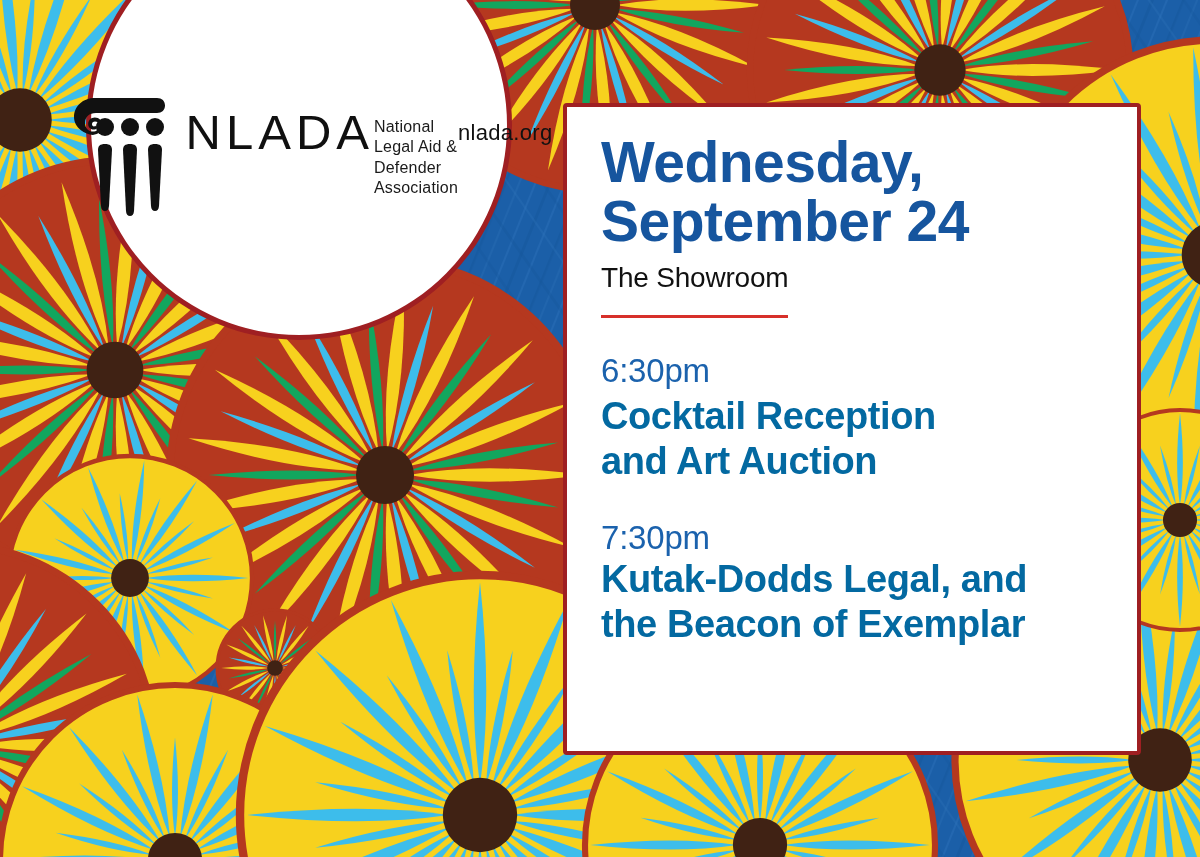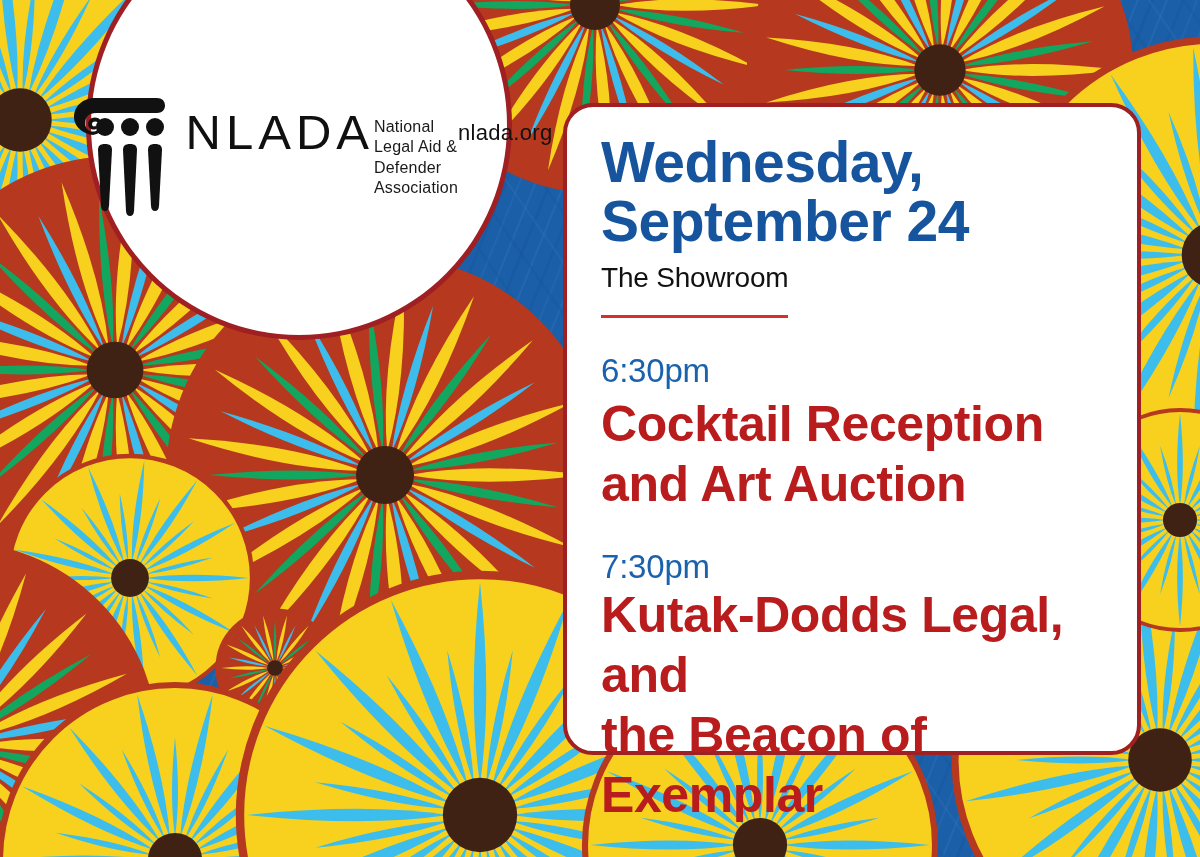--- a/index.html
+++ b/index.html
@@ -32,40 +32,40 @@
     font-size:16px;color:#1a1a1a;line-height:1.28;margin-top:9px;
     letter-spacing:.2px;
   }
   .logo-url{
     font-size:22px;color:#111;margin-top:12px;letter-spacing:.3px;
   }
 
   
   .info-card{
     position:absolute;left:563px;top:103px;width:578px;height:652px;
-    background:#ffffff;border:4px solid #9f1f22;border-radius:30px;
+    background:#ffffff;border:4px solid #9f1f22;border-radius:4px;
     box-sizing:border-box;
     padding:26px 34px 0 34px;
   }
   .date-line{
     color:#16559e;font-weight:bold;font-size:57px;line-height:1.03;
     letter-spacing:-.5px;
   }
   .venue-wrap{margin-top:12px;display:inline-block;}
   .venue{
     color:#111;font-size:28px;line-height:1.15;letter-spacing:-.2px;
     padding-bottom:20px;border-bottom:3px solid #d7302a;display:block;
   }
   .slot{margin-top:34px;}
   .slot-time{
     color:#1b62ad;font-weight:normal;font-size:33px;line-height:1.15;
     letter-spacing:-.2px;
   }
   .slot-title{
-    color:#b91c1c;font-weight:bold;font-size:50px;line-height:1.2;
+    color:#0369a1;font-weight:bold;font-size:38px;line-height:1.2;
     letter-spacing:-.4px;margin-top:4px;
   }
 </style>
 </head>
 <body>
 
 <div id="poster">
 
   <svg id="bg" viewBox="0 0 1200 857" preserveAspectRatio="none" aria-hidden="true">
     <defs>

